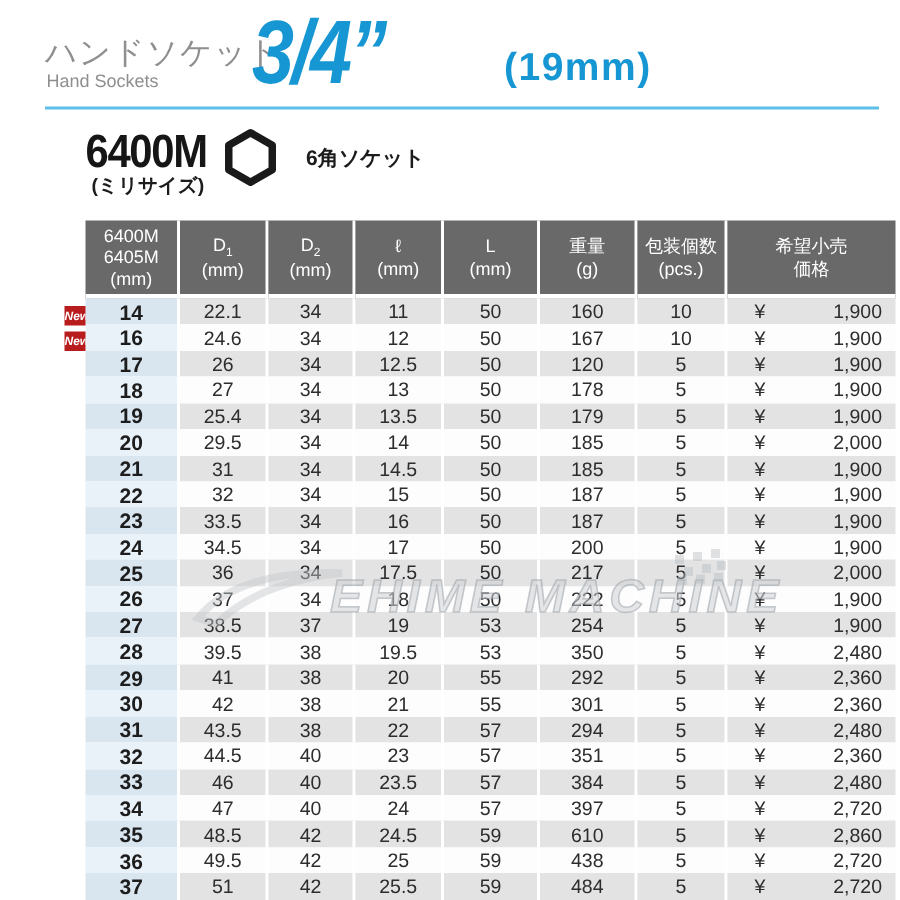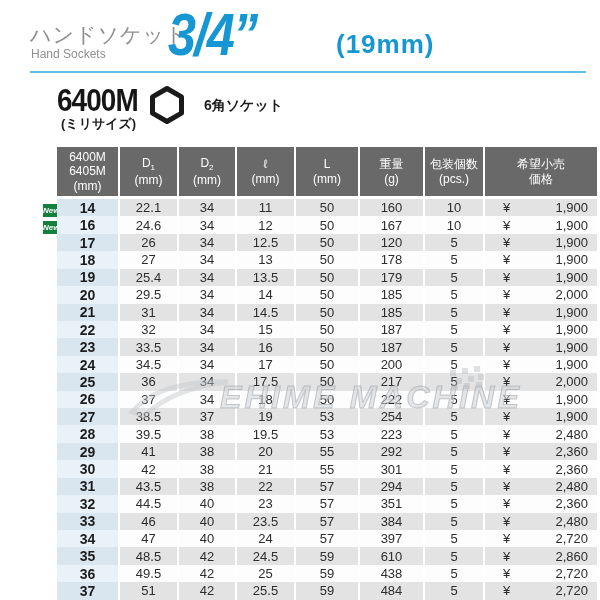--- a/index.html
+++ b/index.html
@@ -42,21 +42,21 @@
     white-space:nowrap; overflow:hidden;
   }
   tbody td:last-child { border-right:none; }
   tbody tr.shade td { background:#e3e3e3; }
   tbody td.size-col { background:#eaf2f9; font-weight:bold; font-size:14px; color:#1d1d1d; }
   tbody tr.shade td.size-col { background:#d9e5ef; }
   tbody td.price-col { text-align:right; }
   td.price-col .yen { float:left; margin-left:18px; }
   td.price-col .amount { float:right; margin-right:9px; }
   .new-badge {
-    position:absolute; left:-14px; width:14px; height:13px; background:#15803d; color:#fff;
+    position:absolute; left:-14px; width:14px; height:13px; background:#b91c1c; color:#fff;
     font-size:8px; font-style:italic; font-weight:bold; line-height:13px; text-align:center;
     overflow:hidden;
   }
   
   .watermark { position:absolute; left:0; top:0; width:600px; height:600px; pointer-events:none; z-index:5; }
   .wm-swoosh { position:absolute; left:128px; top:372px; opacity:0.45; }
   .wm-tagline { position:absolute; left:223px; top:371px; font-size:10px; font-weight:bold; letter-spacing:2px; color:#cdd1d4; opacity:0.9; }
   .wm-name {
     position:absolute; left:220px; top:380px; font-size:31px; font-weight:bold; font-style:italic;
     letter-spacing:3px; color:rgba(205,210,214,0.55); -webkit-text-stroke:1px rgba(150,156,162,0.5);
@@ -273,21 +273,21 @@
             <span class="yen">¥</span>
             <span class="amount">1,900</span>
           </td>
         </tr>
         <tr>
           <td class="size-col">28</td>
           <td>39.5</td>
           <td>38</td>
           <td>19.5</td>
           <td>53</td>
-          <td>223</td>
+          <td>350</td>
           <td>5</td>
           <td class="price-col">
             <span class="yen">¥</span>
             <span class="amount">2,480</span>
           </td>
         </tr>
         <tr class="shade">
           <td class="size-col">29</td>
           <td>41</td>
           <td>38</td>

